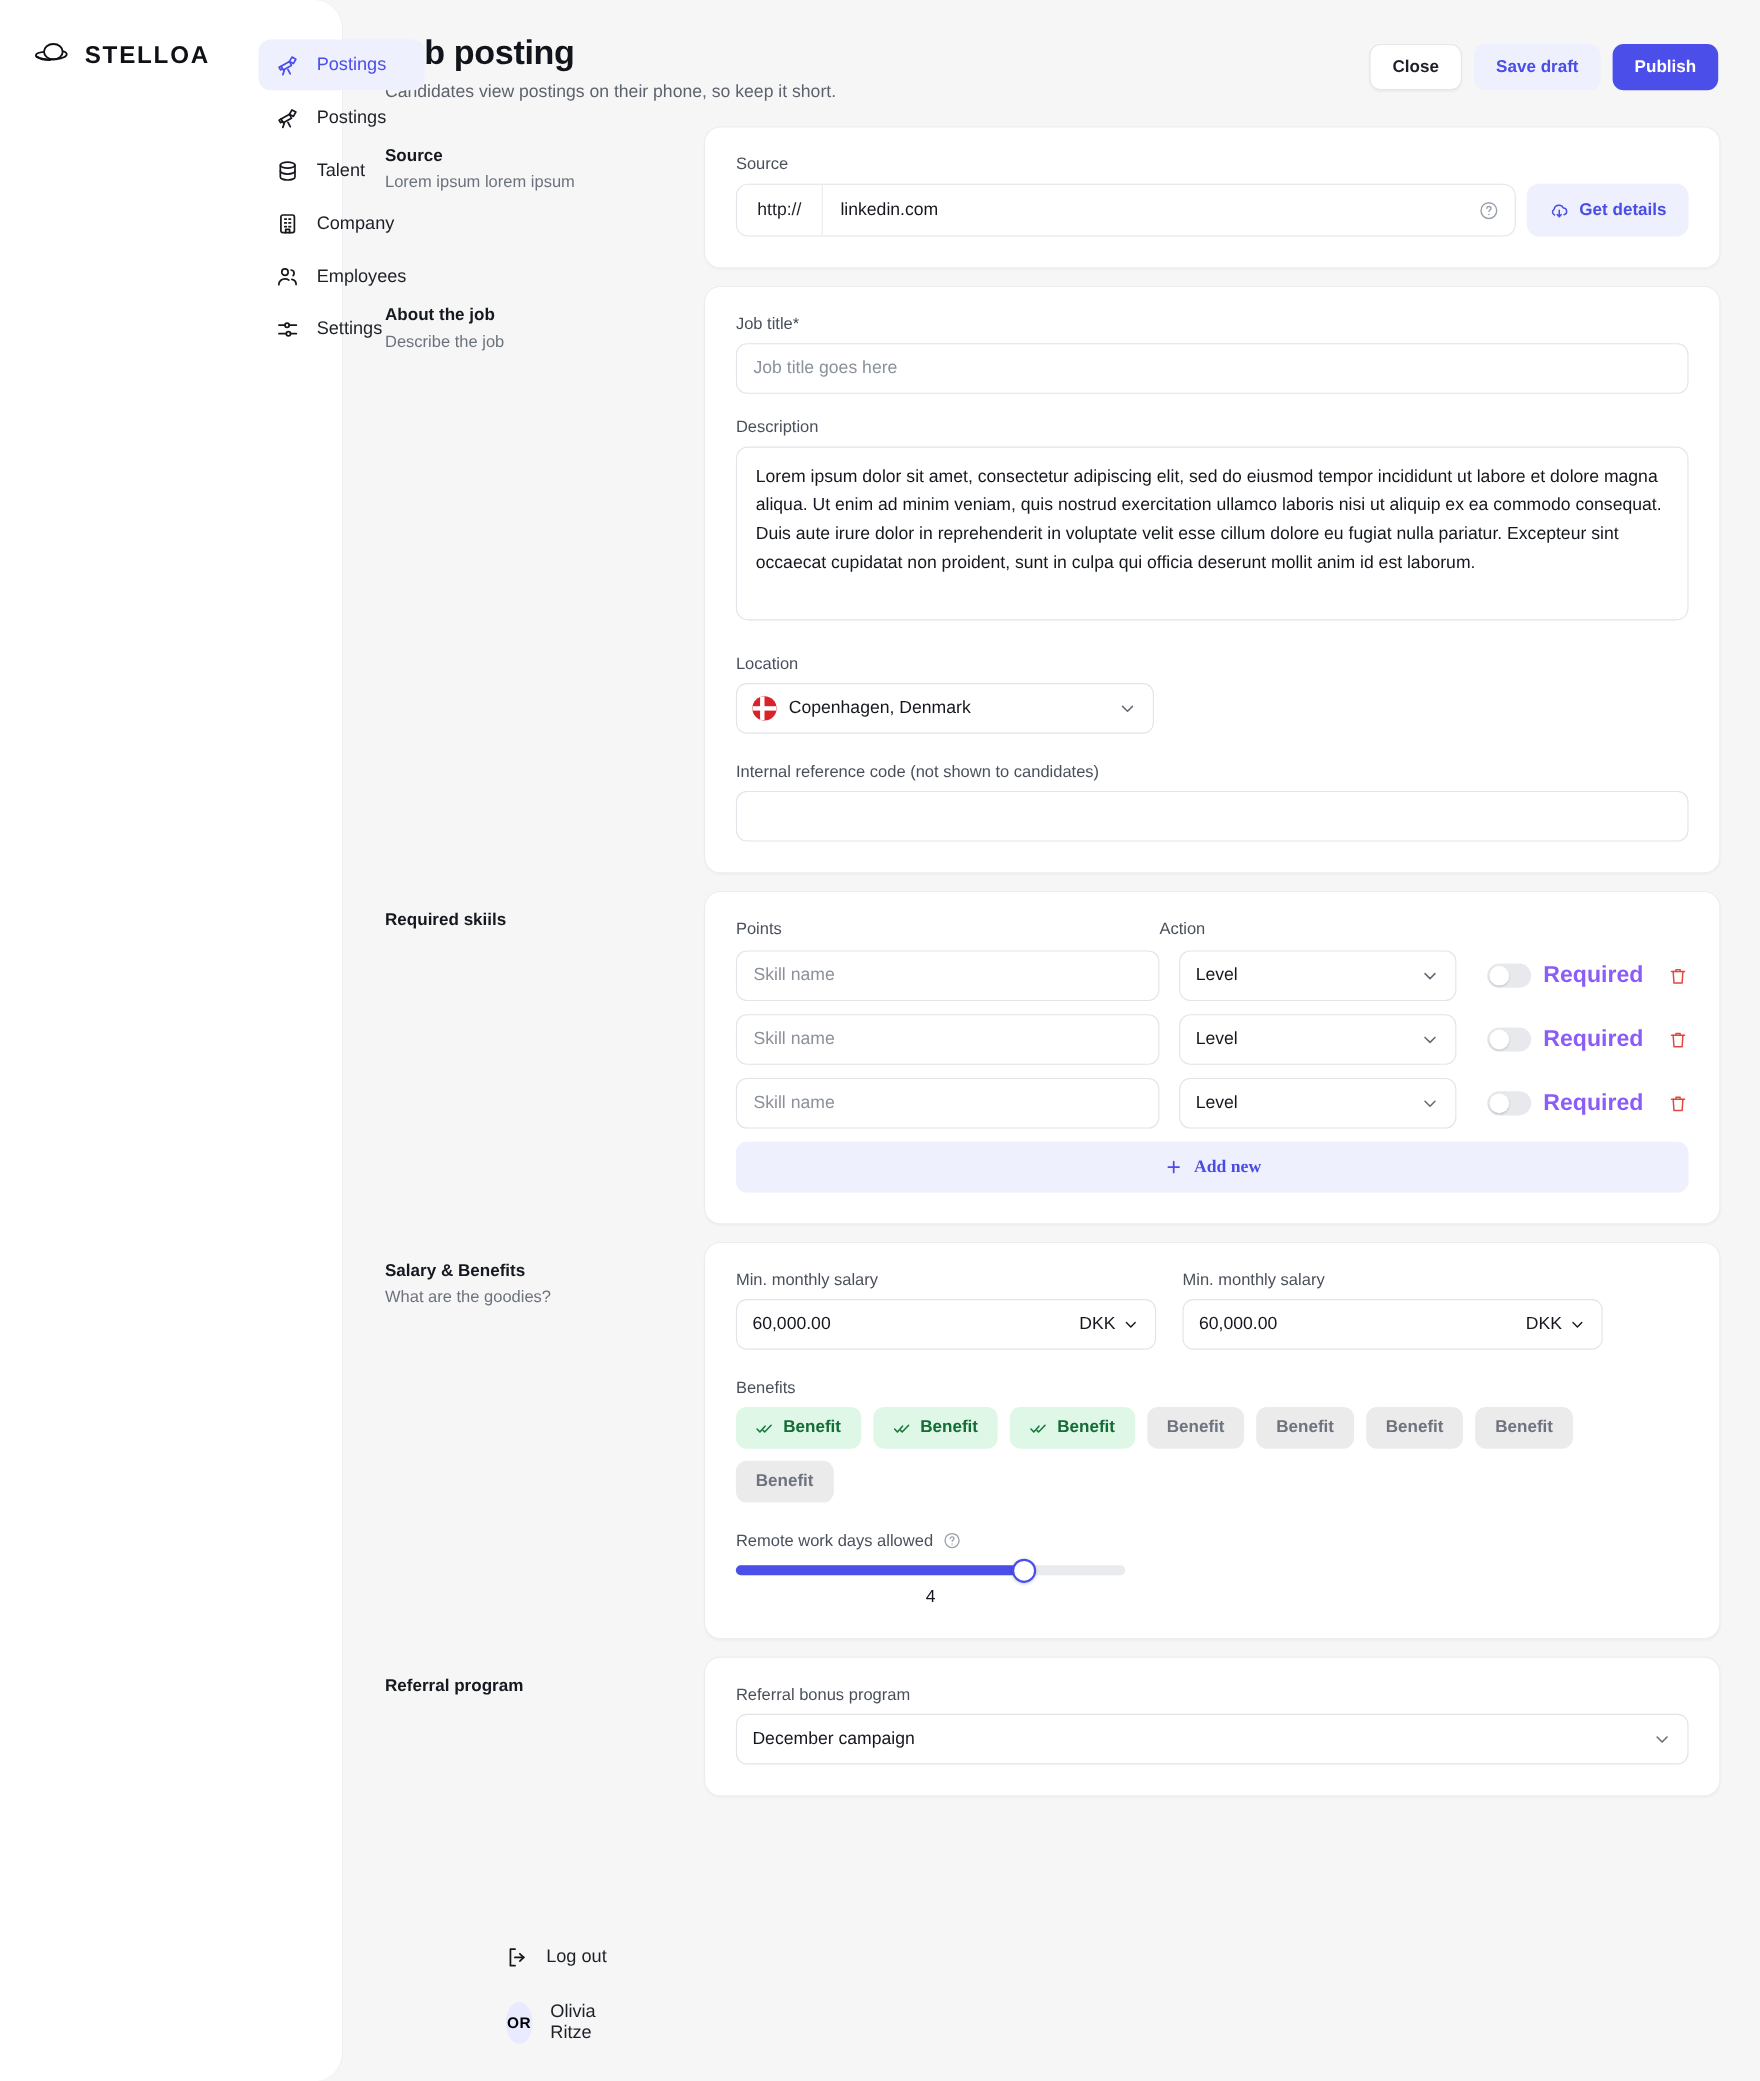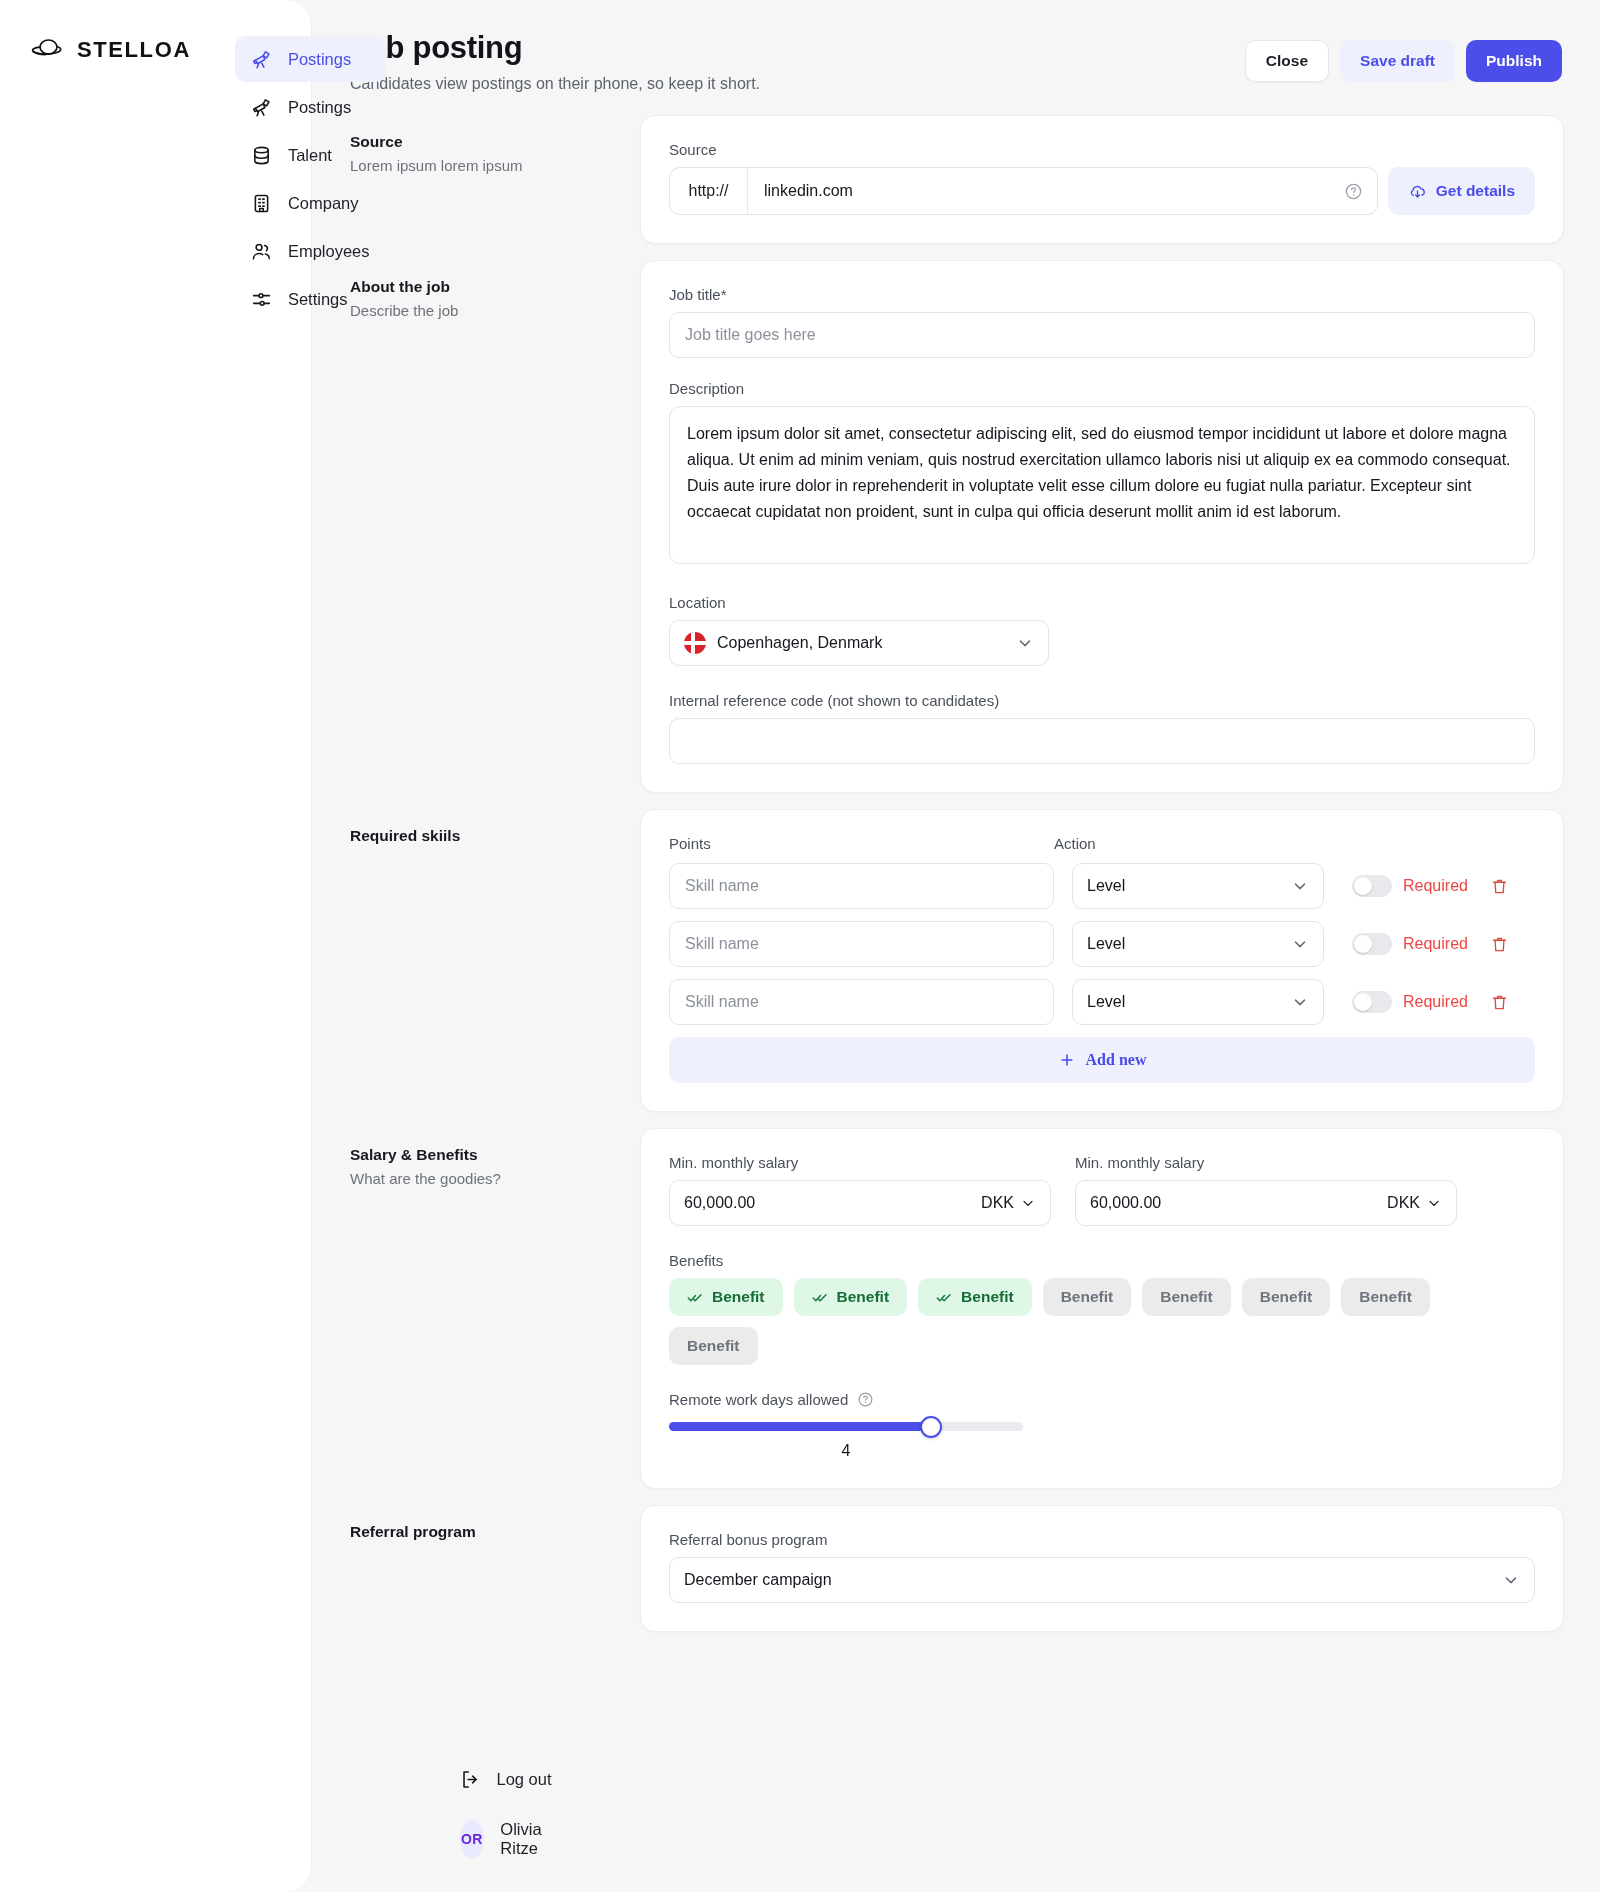--- a/index.html
+++ b/index.html
@@ -35,21 +35,21 @@
   .nav-item .ico { width: 21px; height: 21px; flex: 0 0 21px; display: block; color: #16181d; }
   .nav-item.active { background: #eef0fe; color: #4b4ee8; }
   .nav-item.active .ico { color: #4b4ee8; }
 
   .sidebar-bottom { margin-top: auto; padding: 0 14px 34px 14px; }
   .logout { display: flex; align-items: center; gap: 16px; height: 46px; padding: 0 16px; border-radius: 11px; cursor: pointer; font-size: 16.5px; color: #1d2026; }
   .logout .ico { width: 21px; height: 21px; color: #16181d; }
   .user { display: flex; align-items: center; gap: 16px; padding: 18px 16px 0 16px; cursor: pointer; }
   .avatar {
     width: 38px; height: 38px; border-radius: 50%;
-    background: #e8eaff; color: #6d28d9;
+    background: #e8eaff; color: #000000;
     display: flex; align-items: center; justify-content: center;
     font-size: 14px; font-weight: 600; letter-spacing: .4px;
   }
   .user-name { font-size: 16.5px; color: #1d2026; }
 
   
   .main { flex: 1; min-width: 0; padding: 0 36px 0 36px; overflow: hidden; }
   .topbar { display: flex; align-items: flex-start; justify-content: space-between; padding: 30px 2px 22px 2px; }
   .page-title { font-size: 31px; font-weight: 700; color: #11141a; letter-spacing: -.3px; }
   .page-sub { margin-top: 9px; font-size: 16px; color: #5d636e; }
@@ -112,21 +112,21 @@
   
   .skills-head { display: flex; font-size: 15px; color: #4a505b; margin-bottom: 11px; }
   .col-points { width: 385px; flex: 0 0 385px; }
   .col-action { flex: 1; }
   .skill-row { display: flex; align-items: center; gap: 18px; margin-bottom: 12px; }
   .skill-name { width: 385px; flex: 0 0 385px; }
   .skill-level { width: 252px; flex: 0 0 252px; }
   .toggle-wrap { display: flex; align-items: center; gap: 11px; margin-left: 10px; }
   .toggle { width: 40px; height: 22px; border-radius: 11px; background: #e7e9ed; position: relative; cursor: pointer; flex: 0 0 40px; }
   .toggle i { position: absolute; left: 2px; top: 2px; width: 18px; height: 18px; border-radius: 50%; background: #fff; box-shadow: 0 1px 2px rgba(16,24,40,.18); display: block; }
-  .toggle-lbl { font-size: 16px; color: #ef4444; }
+  .toggle-lbl { font-size: 21px; color: #8b5cf6; font-weight: bold; }
   .trash { color: #e0483c; cursor: pointer; display: flex; margin-left: 4px; }
   .add-new {
     width: 100%; height: 46px; background: #eef0fe; color: #4a4ce6;
     border: none; border-radius: 10px; display: flex; align-items: center; justify-content: center;
     gap: 10px; font-size: 16px; font-weight: 700; cursor: pointer; font-family: Liberation Serif, serif; margin-top: 6px;
   }
 
   
   .salary-grid { display: flex; gap: 24px; }
   .salary-col { width: 382px; flex: 0 0 382px; }

